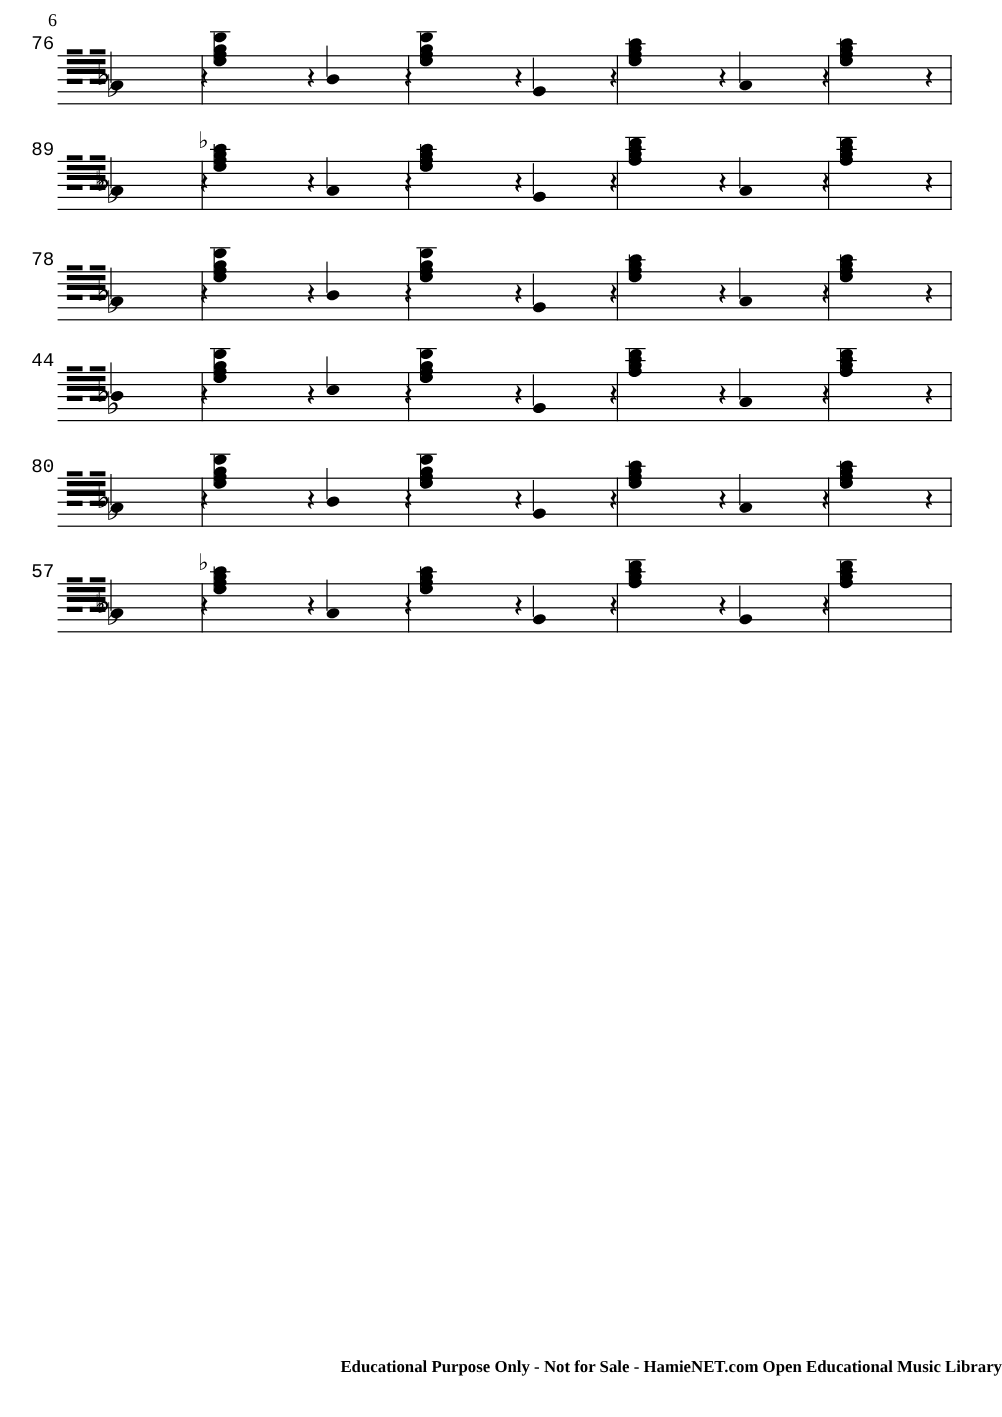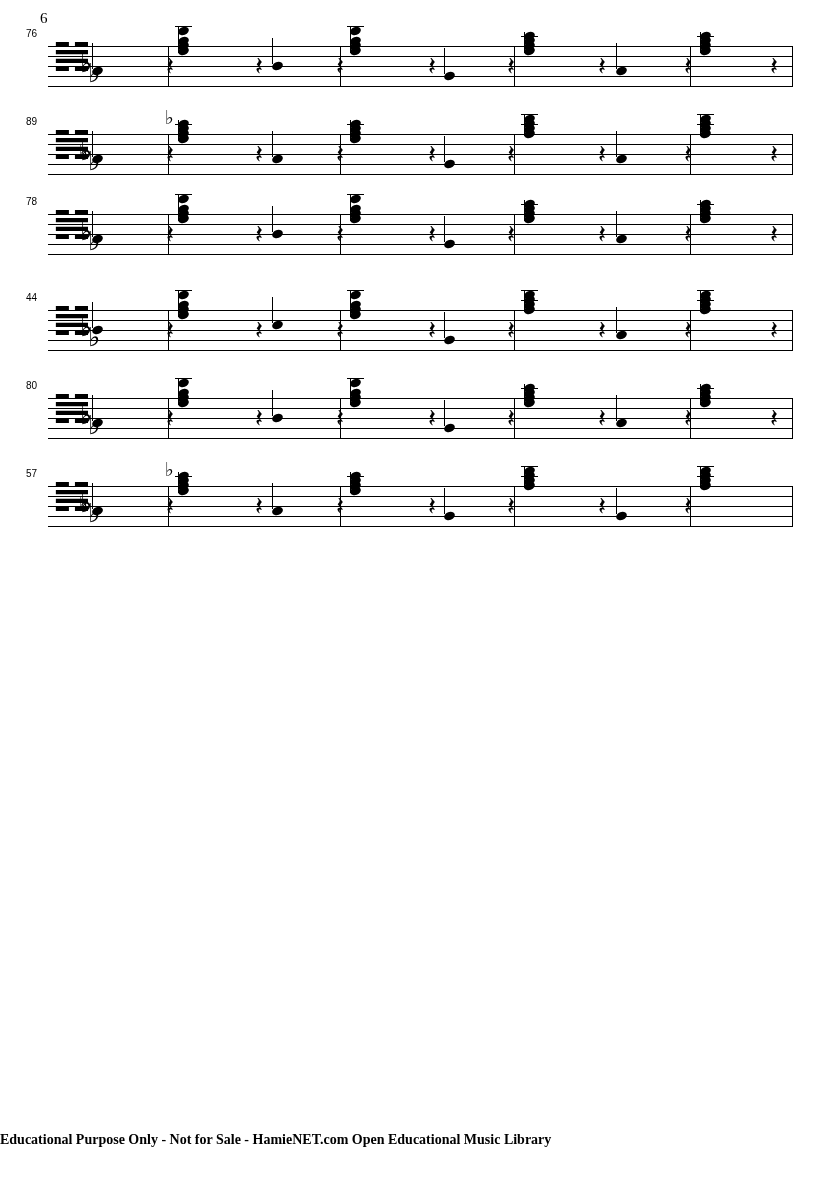--- a/index.html
+++ b/index.html
@@ -31,22 +31,22 @@
   .system {
     position: absolute;
     left: 0;
     width: 835px;
     height: 78px;
   }
   .measure-number {
     position: absolute;
     left: 26px;
     top: 0px;
-    font-size: 10px;
-    font-family: Liberation Sans, sans-serif;
+    font-size: 16px;
+    font-family: Liberation Mono, monospace;
   }
   .staff {
     position: absolute;
     left: 48px;
     top: 18px;
     width: 745px;
     height: 40px;
   }
   .staff .line {
     position: absolute;
@@ -118,21 +118,21 @@
     font-size: 19px;
     line-height: 19px;
     font-family: "DejaVu Sans", sans-serif;
   }
 
   .footer {
     position: absolute;
     left: 0;
     top: 1132px;
     width: 835px;
-    text-align: left;
+    text-align: right;
     font-size: 14px;
     font-weight: bold;
     font-family: "Liberation Serif", serif;
   }
 </style>
 </head>
 <body>
 
 <div class="page">
 
@@ -284,21 +284,21 @@
           <div class="ledger" style="left: 697px; top: -2px;"></div>
           <div class="notehead" style="left: 700px; top: -1px;"></div>
           <div class="ledger" style="left: 697px; top: 8px;"></div>
           <div class="notehead" style="left: 700px; top: 4px;"></div>
           <div class="notehead" style="left: 700px; top: 9px;"></div>
           <div class="notehead" style="left: 700px; top: 14px;"></div>
           <div class="stem" style="left: 700px; top: -1px; height: 21px;"></div>
         </div>
         <div class="rest-glyph" style="left: 770px; top: 25px;">𝄽</div>
       </div>
-      <div class="system" style="top: 196px;">
+      <div class="system" style="top: 208px;">
         <div class="measure-number">78</div>
         <div class="staff">
           <div class="line l0"></div>
           <div class="line l1"></div>
           <div class="line l2"></div>
           <div class="line l3"></div>
           <div class="line l4"></div>
         </div>
         <div class="clef">𝌢</div>
         <div class="keysig" style="left: 80px; top: 22px;">♭</div>

